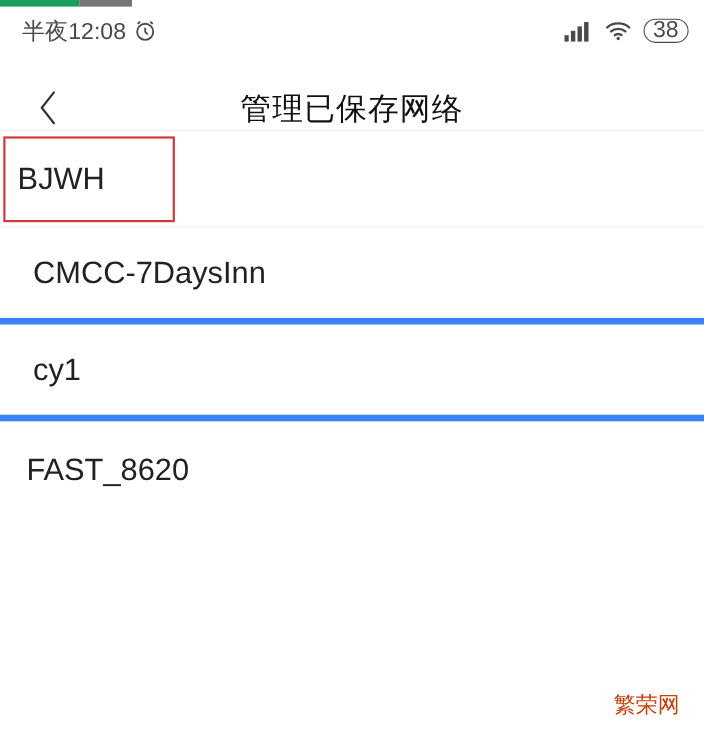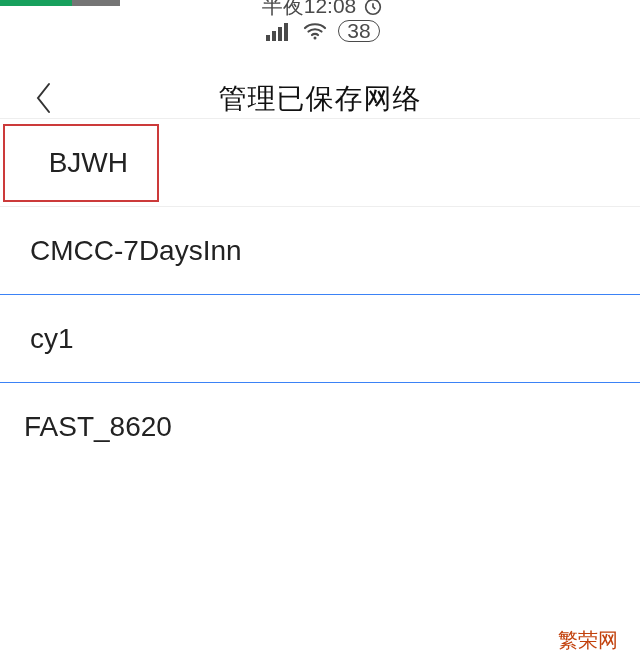--- a/index.html
+++ b/index.html
@@ -17,24 +17,23 @@
     .top-color-bar {
       height: 6px;
       display: flex;
     }
     .top-color-bar .seg1 { background: #17a05d; width: 72px; }
     .top-color-bar .seg2 { background: #757575; width: 48px; }
     .top-color-bar .rest { background: #fff; flex: 1; }
     .status-bar {
       display: flex;
       align-items: center;
-      justify-content: flex-end;
+      justify-content: space-between;
       padding: 8px 14px 6px 20px;
       height: 42px;
-      flex-direction: column;
     }
     .status-left {
       display: flex;
       align-items: center;
       gap: 6px;
       color: #4a4a4a;
       font-size: 21px;
     }
     .status-right {
       display: flex;
@@ -80,35 +79,34 @@
       letter-spacing: 1px;
     }
     .list {
       border-top: 1px solid #eee;
     }
     .list-item {
       height: 88px;
       display: flex;
       align-items: center;
       padding: 0 30px;
-      border-bottom: 1px solid #3b82f6;
+      border-bottom: 6px solid #3b82f6;
       font-size: 28px;
       color: #222;
     }
     .list-item.highlighted {
       outline: 2px solid #cc3a3a;
       outline-offset: -1px;
       width: 154px;
       margin-left: 4px;
       padding-left: 12px;
       height: 76px;
       margin-top: 6px;
       margin-bottom: 6px;
       border-bottom: none;
-      justify-content: flex-end;
     }
     .highlighted-row {
       height: 88px;
       border-bottom: 1px solid #eee;
       display: flex;
       align-items: center;
     }
     .watermark {
       position: absolute;
       right: 22px;

